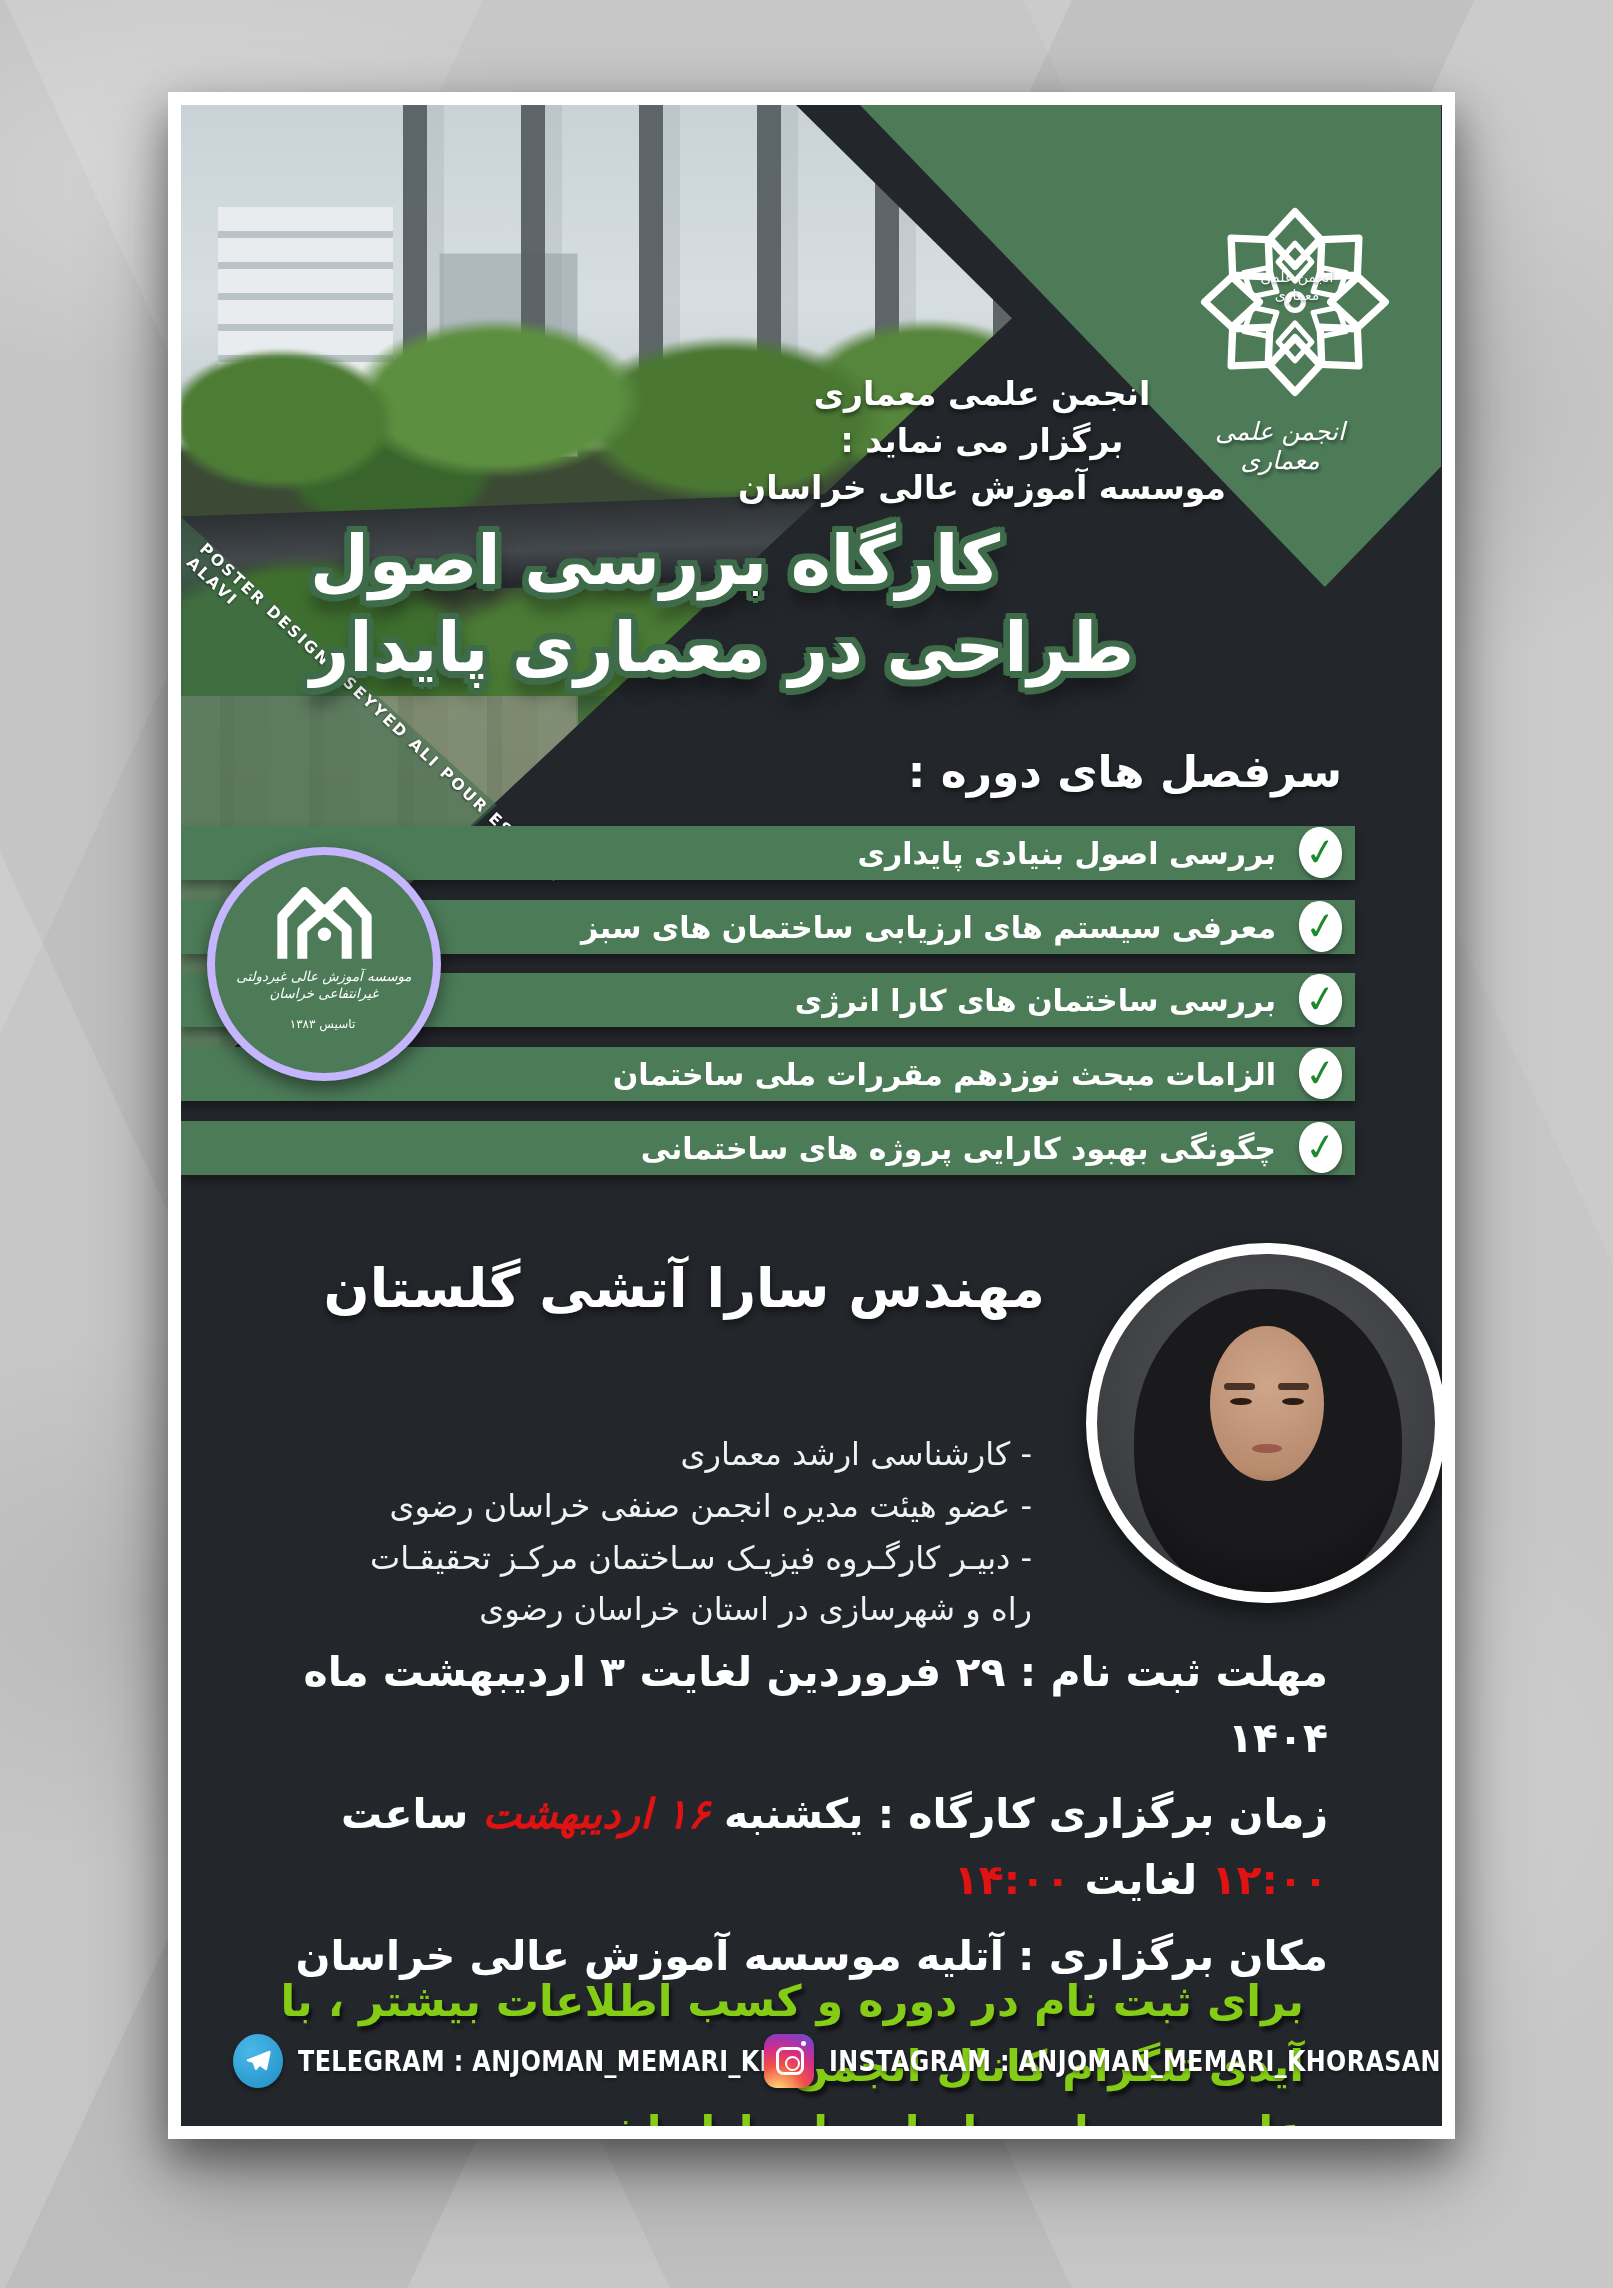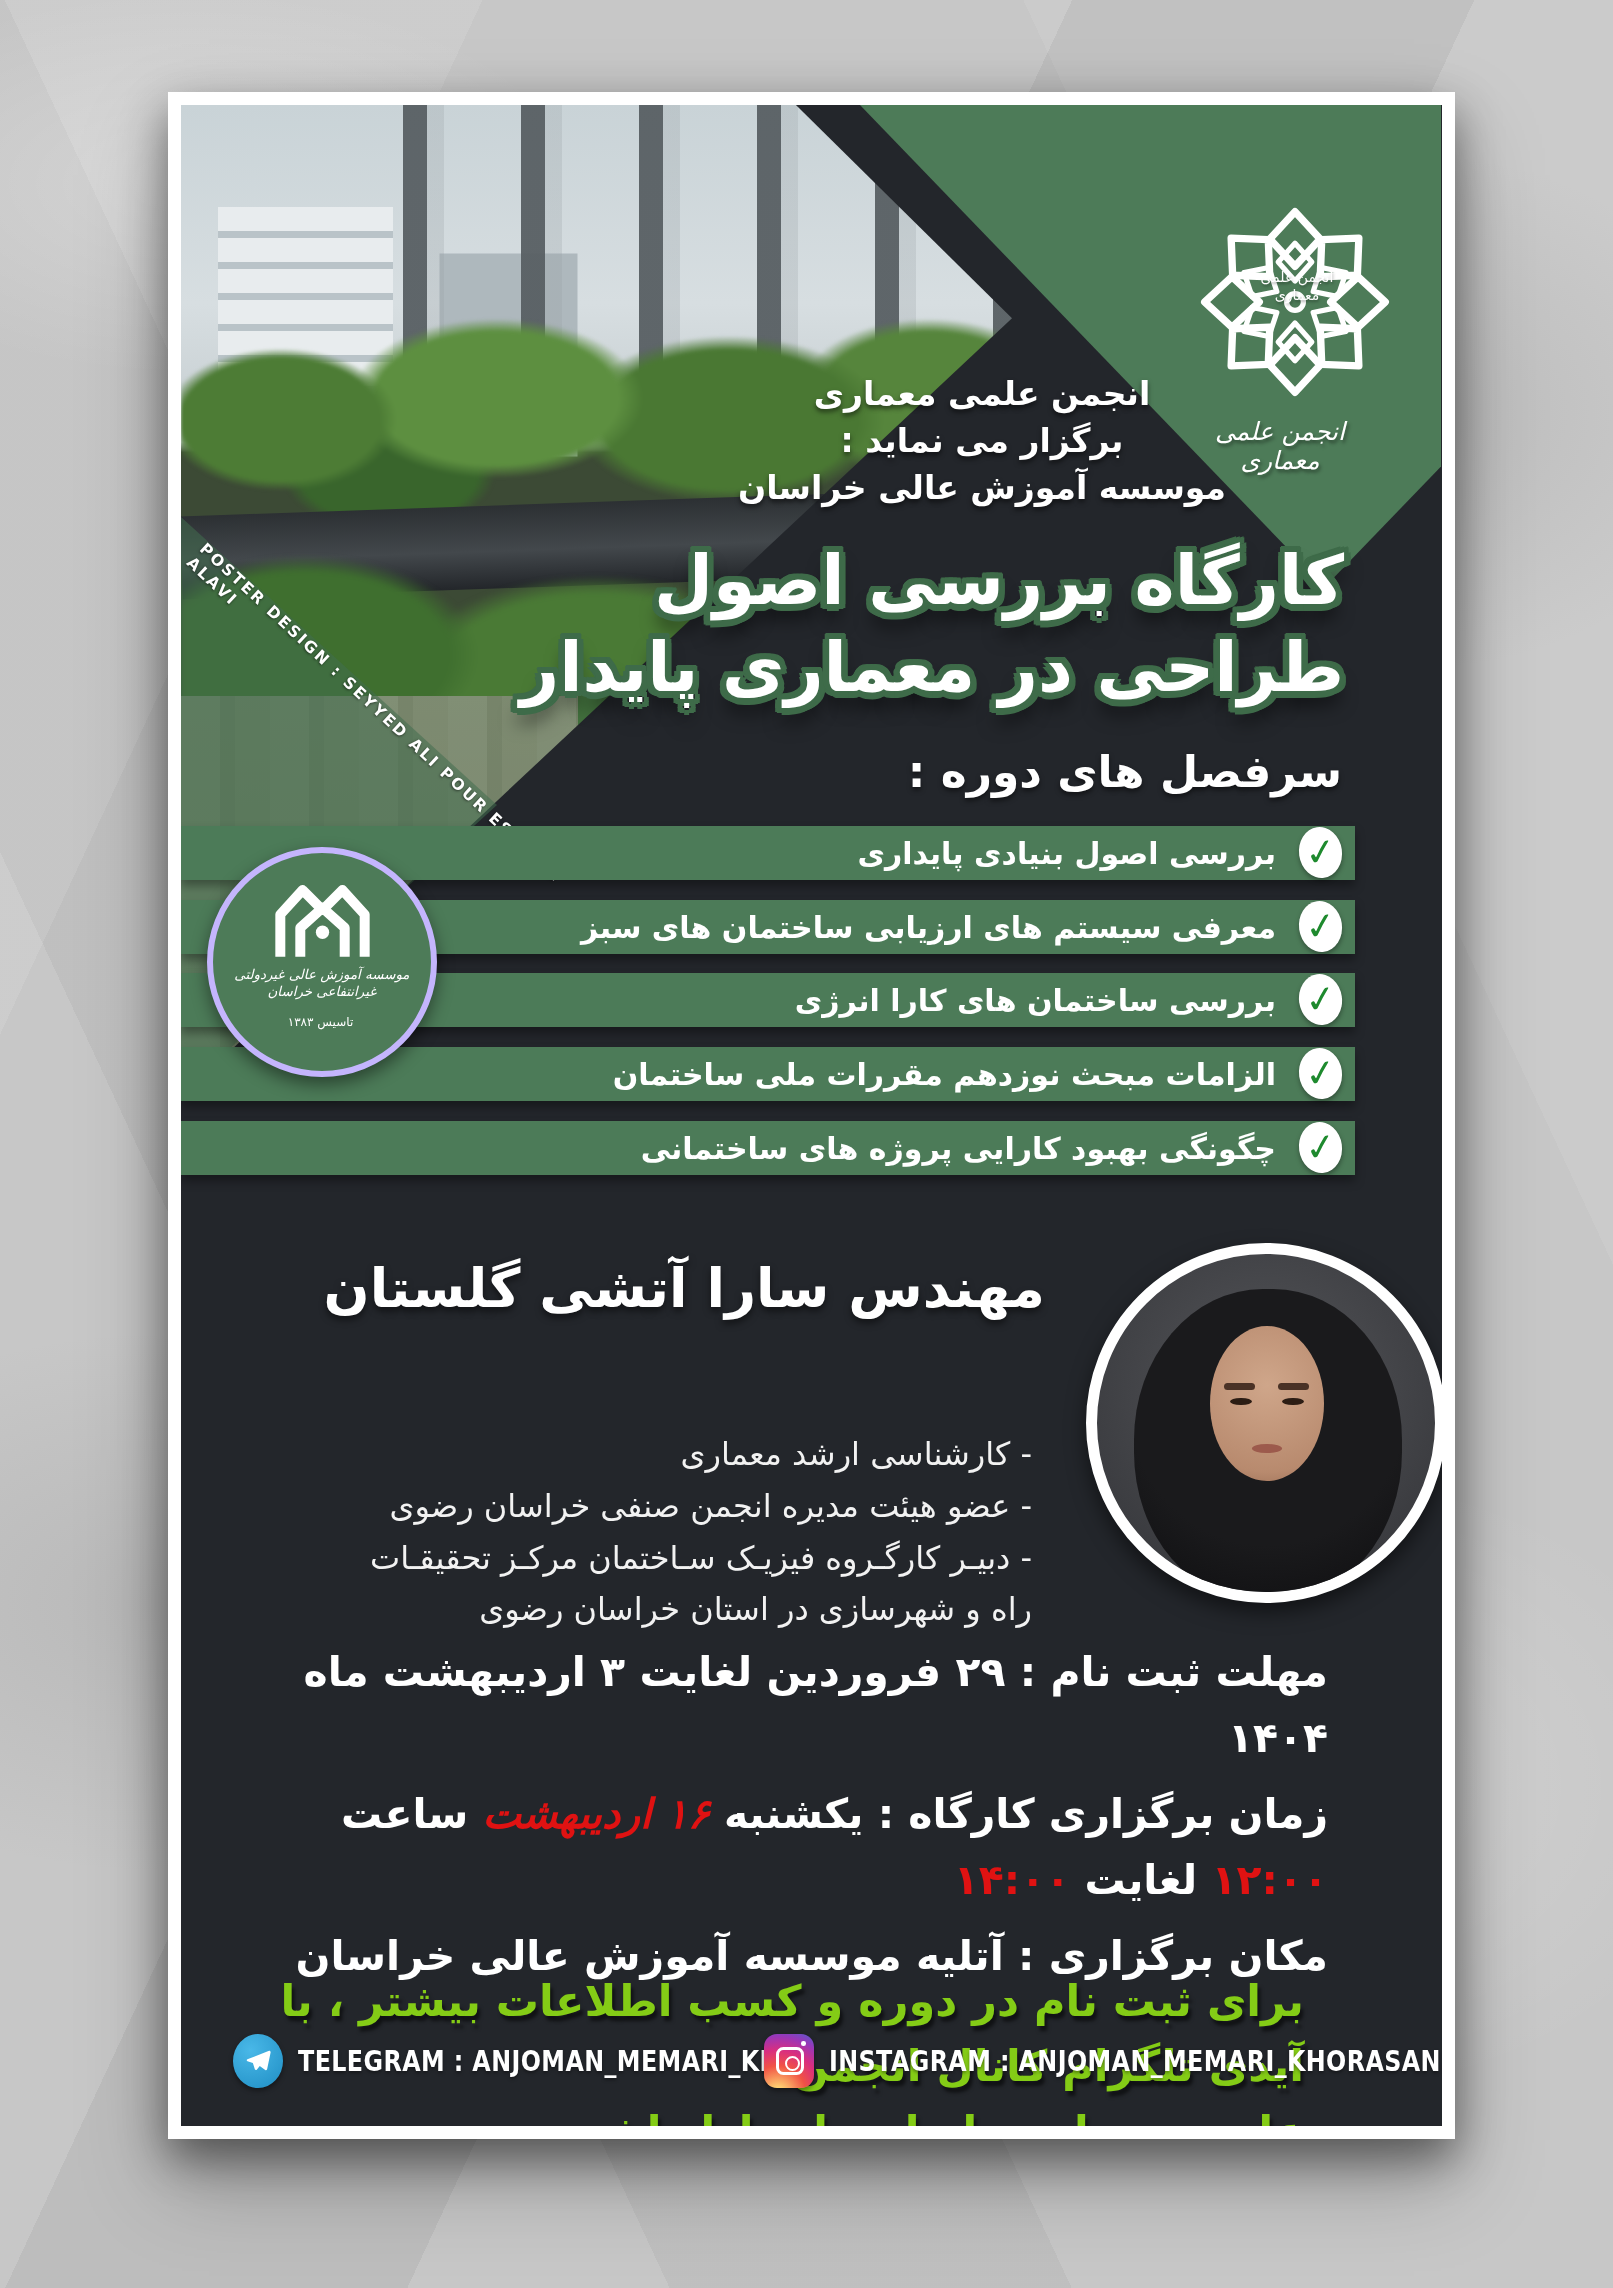--- a/index.html
+++ b/index.html
@@ -99,21 +99,21 @@
 
   
   .org-block{
     position:absolute;left:524px;top:266px;width:554px;text-align:center;
     color:#fff;font-weight:bold;font-size:33px;line-height:1.42;direction:rtl;
     text-shadow:0 2.8px 5.5px rgba(0,0,0,.55);
   }
 
   
   .title-block{
-    position:absolute;left:129px;top:432px;width:1034px;text-align:right;
+    position:absolute;left:129px;top:412px;width:1034px;text-align:left;
     direction:rtl;color:#fff;font-weight:bold;line-height:1.28;
   }
   .title-line{
     font-size:68px;
     text-shadow:
       -6.5px 0 0 #3e6b49, 6.5px 0 0 #3e6b49, 0 -6.5px 0 #3e6b49, 0 6.5px 0 #3e6b49,
       -4.6px -4.6px 0 #3e6b49, 4.6px -4.6px 0 #3e6b49, -4.6px 4.6px 0 #3e6b49, 4.6px 4.6px 0 #3e6b49,
       -6.5px 3.7px 0 #3e6b49, 6.5px 3.7px 0 #3e6b49, 3.7px -6.5px 0 #3e6b49, -3.7px -6.5px 0 #3e6b49,
       0 14.8px 18.5px rgba(0,0,0,.55);
   }
@@ -135,21 +135,21 @@
     position:absolute;right:13px;top:0.9px;width:43px;height:51px;
     background:#fff;border-radius:50%;transform:rotate(-8deg);
     display:flex;align-items:center;justify-content:center;
     color:#1e8a2e;font-size:37px;font-weight:900;
     box-shadow:0 2.8px 5.5px rgba(0,0,0,.35);
   }
 
   
   .inst-logo{
     position:absolute;left:26px;top:742px;width:218px;height:218px;
-    background:#4d7b58;border:6px solid #c4b5fd;border-radius:50%;
+    background:#4d7b58;border:8px solid #c4b5fd;border-radius:50%;
     box-shadow:0 7.4px 16.6px rgba(0,0,0,.45);
     overflow:hidden;
   }
   .inst-house{position:absolute;left:54px;top:16.6px;width:111px;height:89px;}
   .inst-caption{
     position:absolute;left:7.4px;top:113px;width:203px;text-align:center;
     color:#fff;font-size:13.4px;font-style:italic;line-height:1.3;direction:rtl;
   }
   .inst-est{
     position:absolute;left:6px;top:162px;width:203px;text-align:center;

